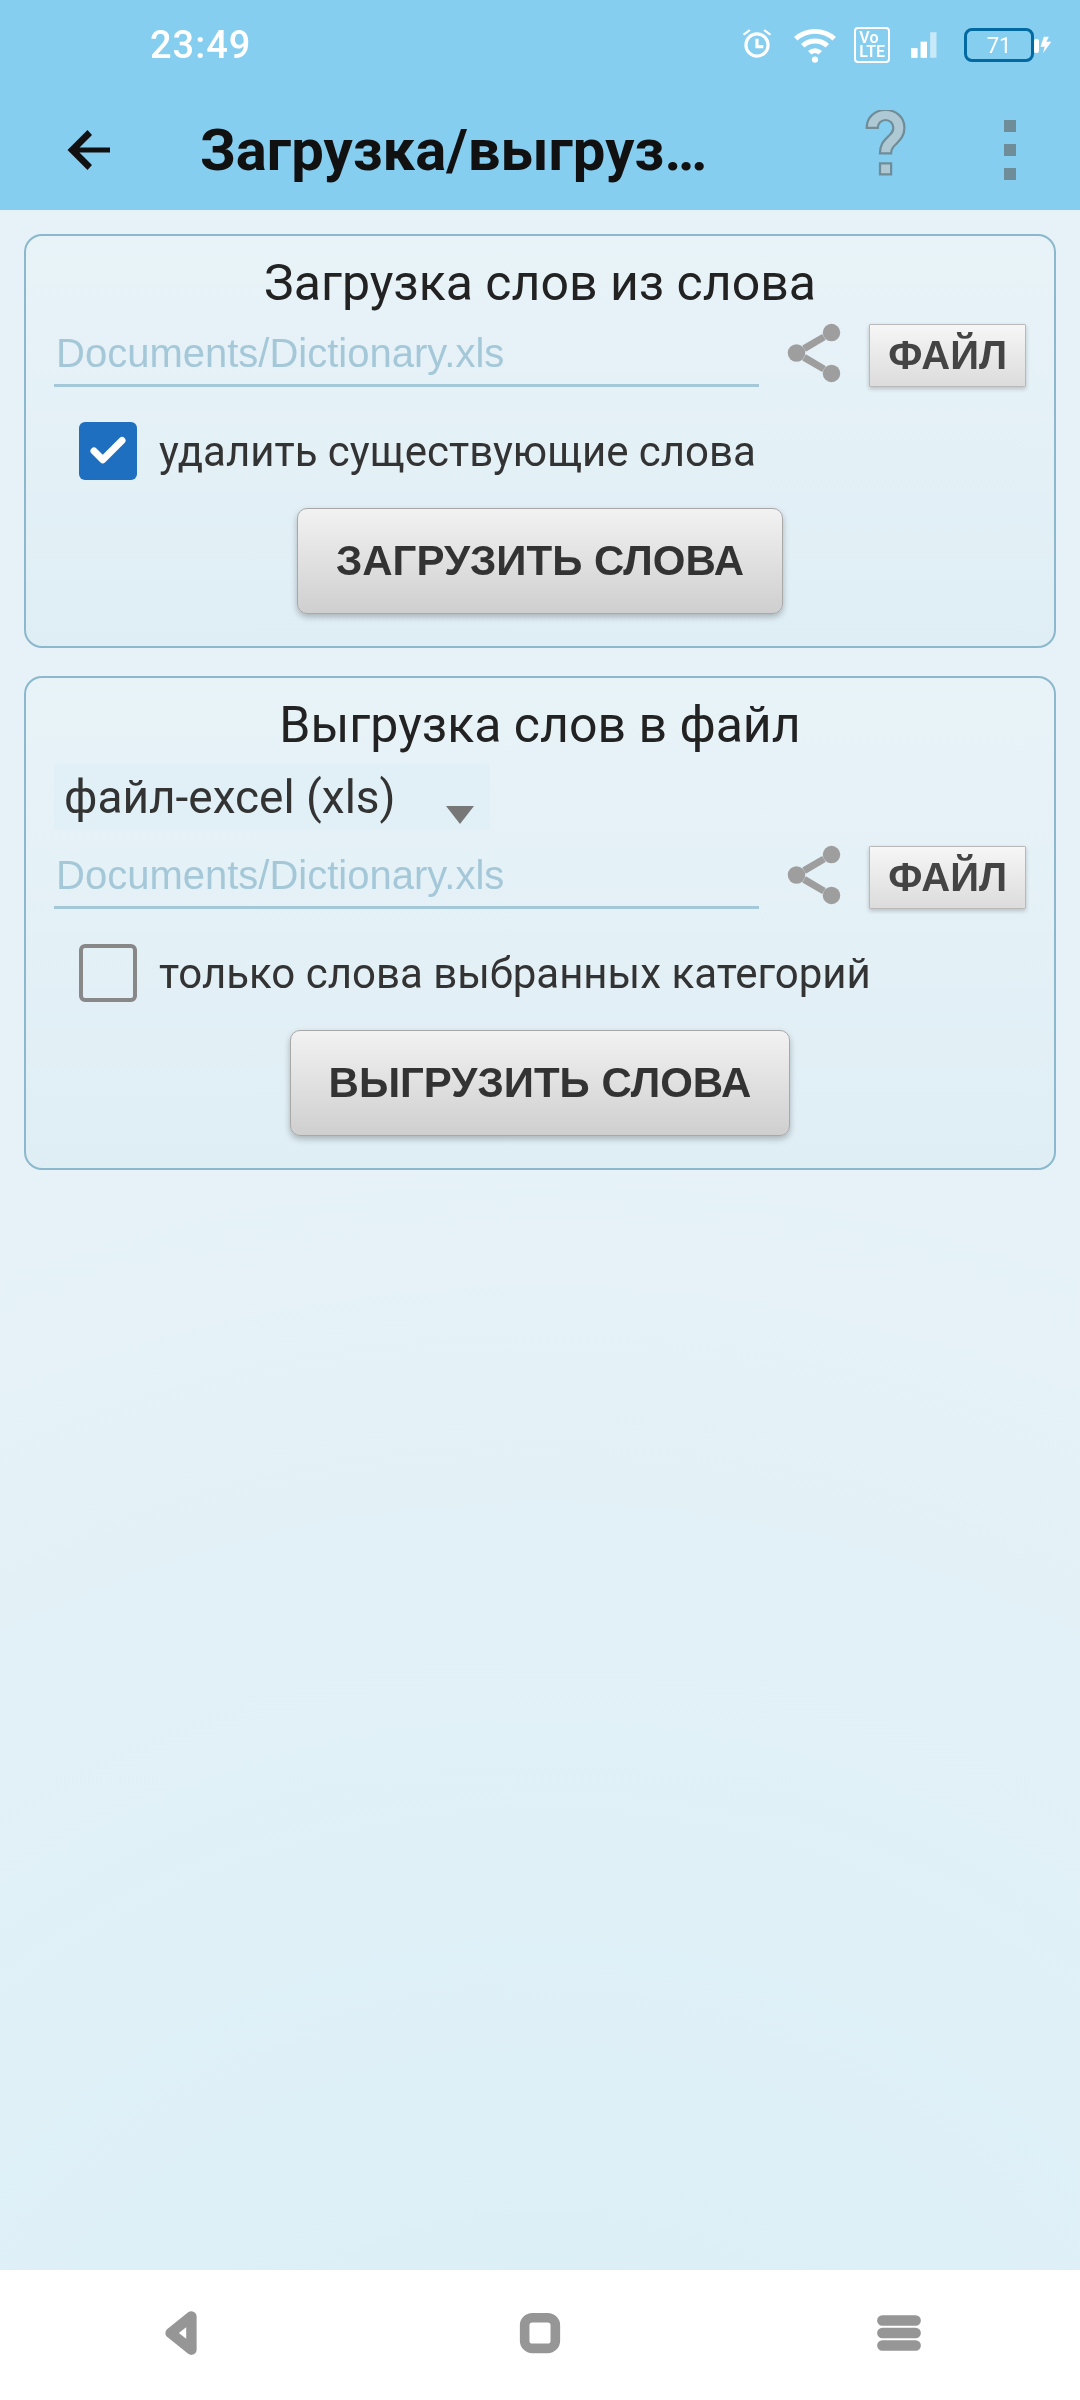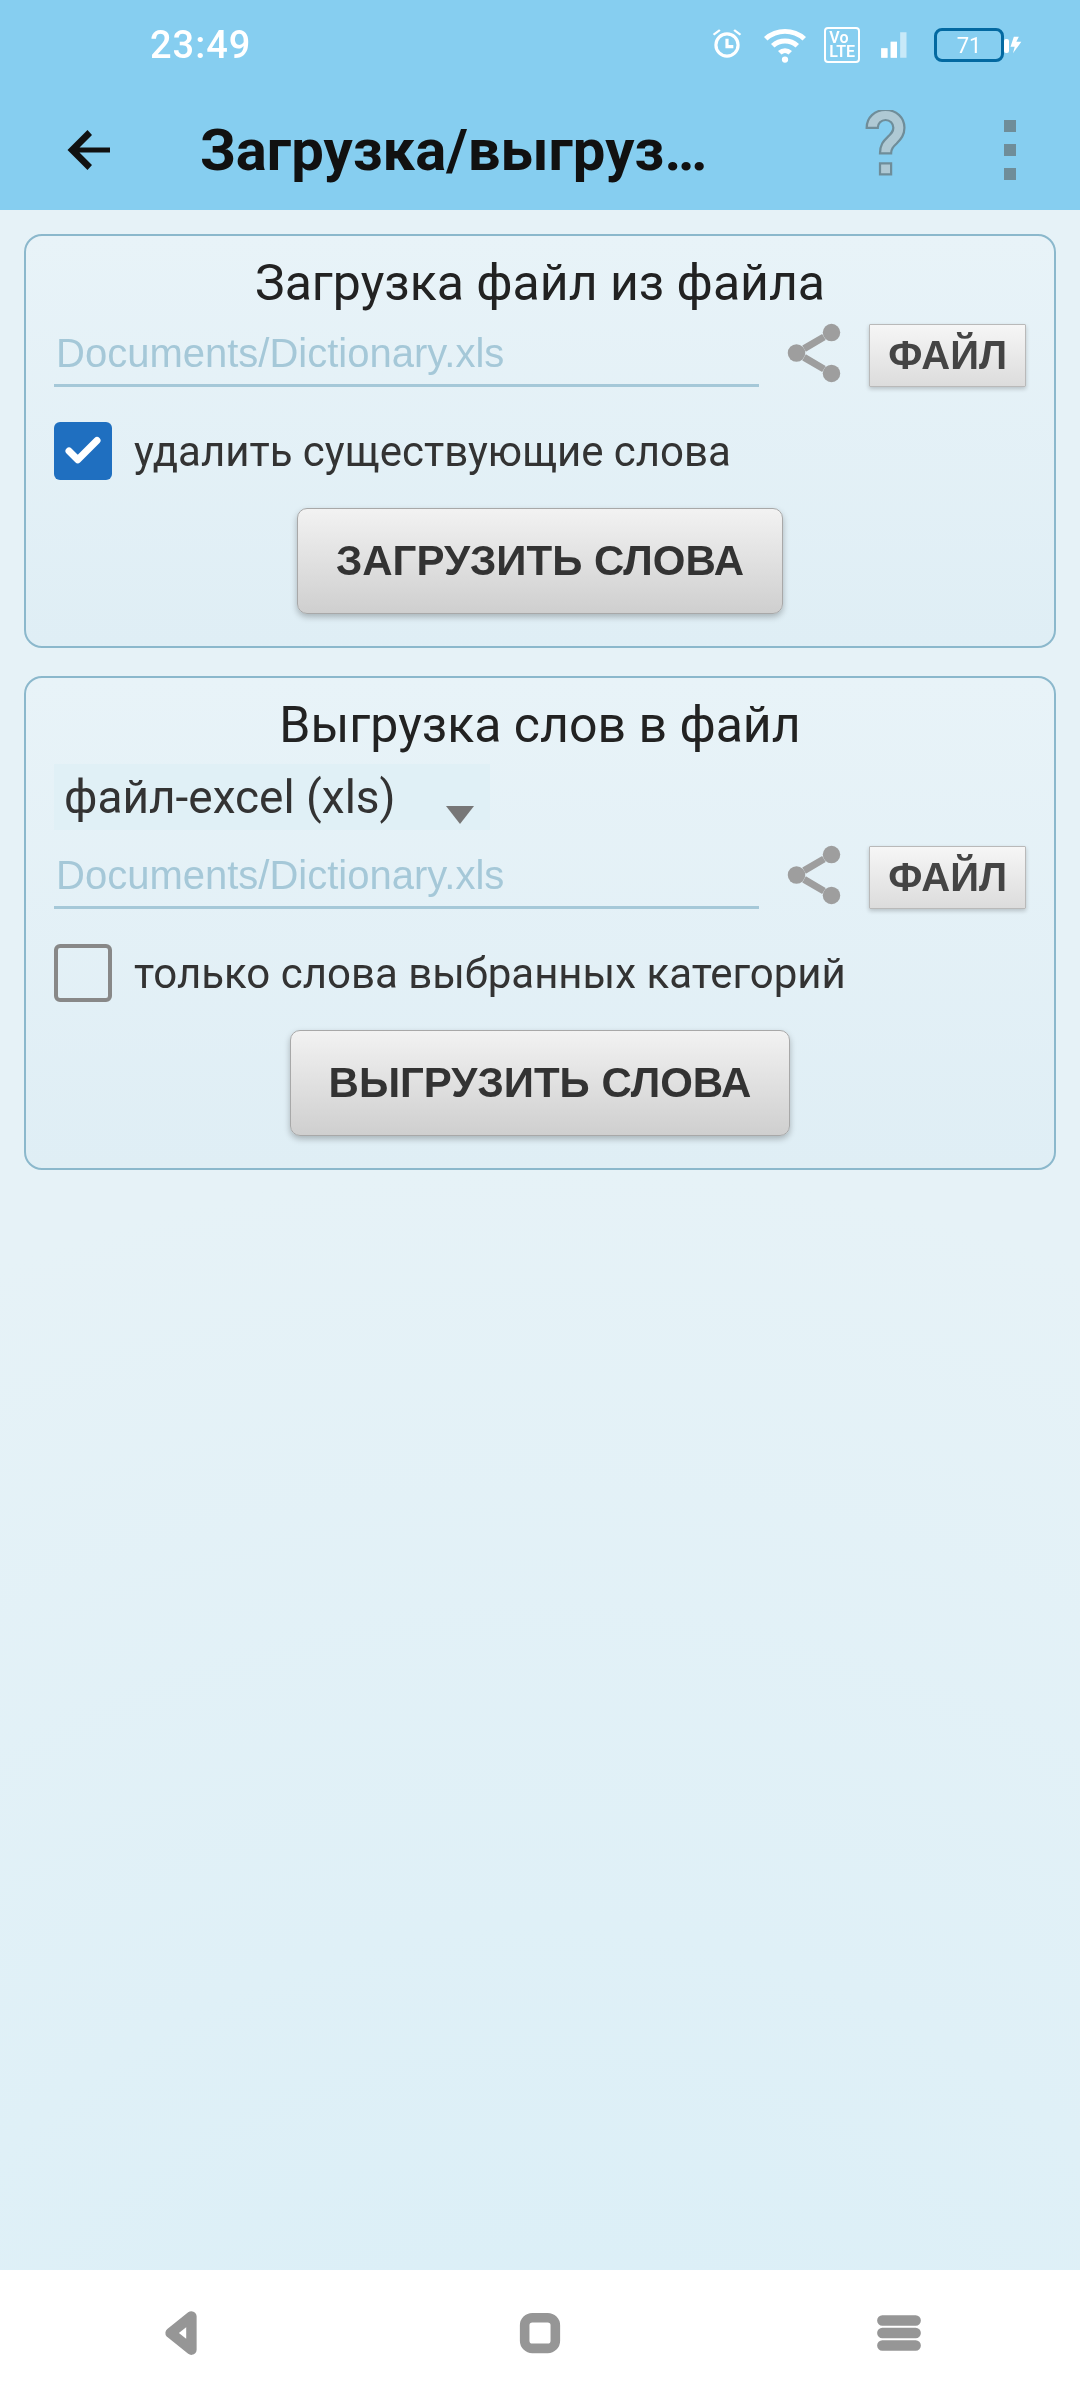--- a/index.html
+++ b/index.html
@@ -1,20 +1,20 @@
 <!DOCTYPE html>
 <html><head>
 <meta charset="utf-8">
 <style>
   * { box-sizing: border-box; margin: 0; padding: 0; }
   html, body { width: 1080px; height: 2400px; overflow: hidden; font-family: Roboto, Arial, sans-serif; }
   body { background: #e6f2f7; display: flex; flex-direction: column; }
 
   
-  .status-bar { height: 90px; background: #86cef0; display: flex; align-items: center; justify-content: space-between; padding: 0 52px 0 150px; color: #fff; }
+  .status-bar { height: 90px; background: #86cef0; display: flex; align-items: center; justify-content: space-between; padding: 0 22px 0 150px; color: #fff; }
   .status-time { font-size: 38px; font-weight: 500; letter-spacing: 1px; }
   .status-right { display: flex; align-items: center; gap: 18px; }
   .status-right svg { fill: #fff; }
   .battery-box { display: flex; align-items: center; }
   .battery { border: 3px solid #0369a1; border-radius: 8px; width: 70px; height: 34px; display: flex; align-items: center; justify-content: center; font-size: 22px; position: relative; }
   .battery::after { content: ""; position: absolute; right: -8px; top: 8px; width: 5px; height: 14px; background: #fff; border-radius: 2px; }
   .bolt { margin-left: 4px; }
 
   
   .app-bar { height: 120px; background: #86cef0; display: flex; align-items: center; padding: 0 30px 0 50px; gap: 40px; }
@@ -26,21 +26,21 @@
   .card { border: 2px solid #8bb8cc; border-radius: 18px; padding: 18px 28px 32px; background: linear-gradient(#e8f3f8,#dfeef5); display: flex; flex-direction: column; align-items: stretch; }
   .card-title { text-align: center; font-size: 50px; color: #222; margin-bottom: 6px; }
 
   .file-row { display: flex; align-items: center; gap: 20px; }
   .path-input { flex: 1; border: none; border-bottom: 3px solid #a5c8d8; background: transparent; font-size: 40px; color: #a5c8d8; padding: 8px 2px; outline: none; }
   .path-input::placeholder { color: #a5c8d8; }
   .file-btn { background: linear-gradient(#f6f6f6,#dcdcdc); border: 1px solid #b9b9b9; border-radius: 1px; color: #444; font-size: 40px; font-weight: 600; padding: 8px 18px; box-shadow: 0 2px 4px rgba(0,0,0,.2); }
 
   .share-svg { width: 70px; height: 70px; }
 
-  .check-row { display: flex; align-items: center; gap: 22px; margin-top: 30px; }
+  .check-row { display: flex; align-items: center; gap: 22px; margin-top: 30px; margin-left: 25px; }
   .checkbox { width: 58px; height: 58px; border-radius: 6px; display: flex; align-items: center; justify-content: center; }
   .checkbox.checked { background: #1f6fc0; }
   .checkbox.unchecked { border: 4px solid #888; background: transparent; }
   .check-label { font-size: 42px; color: #333; }
 
   .big-btn { align-self: center; margin-top: 28px; background: linear-gradient(#f2f2f2,#cfcfcf); border: 1px solid #a8a8a8; border-radius: 10px; color: #333; font-size: 42px; font-weight: 600; padding: 28px 38px; box-shadow: 0 3px 6px rgba(0,0,0,.25); }
 
   .dropdown { display: inline-flex; align-items: flex-end; gap: 30px; background: #e0f0f6; padding: 6px 16px 6px 10px; align-self: flex-start; margin-top: 4px; }
   .dropdown-label { font-size: 46px; color: #333; }
   .triangle { width: 0; height: 0; border-left: 14px solid transparent; border-right: 14px solid transparent; border-top: 18px solid #777; margin-left: 20px; }
@@ -94,21 +94,21 @@
         <rect width="4" height="4" fill="#6f8d99"></rect>
         <rect y="8" width="4" height="4" fill="#6f8d99"></rect>
         <rect y="16" width="4" height="4" fill="#6f8d99"></rect>
       </svg>
   </div>
 </div>
 
 <div class="content">
 
   <div class="card">
-    <div class="card-title">Загрузка файл из файла</div>
+    <div class="card-title">Загрузка слов из слова</div>
     <div class="file-row">
       <input class="path-input" placeholder="Documents/Dictionary.xls" style="">
       <div>
         <svg class="share-svg" viewBox="0 0 24 24">
             <circle cx="18" cy="5" r="3" fill="#9e9e9e"></circle>
             <circle cx="6" cy="12" r="3" fill="#9e9e9e"></circle>
             <circle cx="18" cy="19" r="3" fill="#9e9e9e"></circle>
             <path d="M8.6 10.5L15.4 6.5M8.6 13.5l6.8 4" stroke="#9e9e9e" stroke-width="2.4"></path>
           </svg>
       </div>

